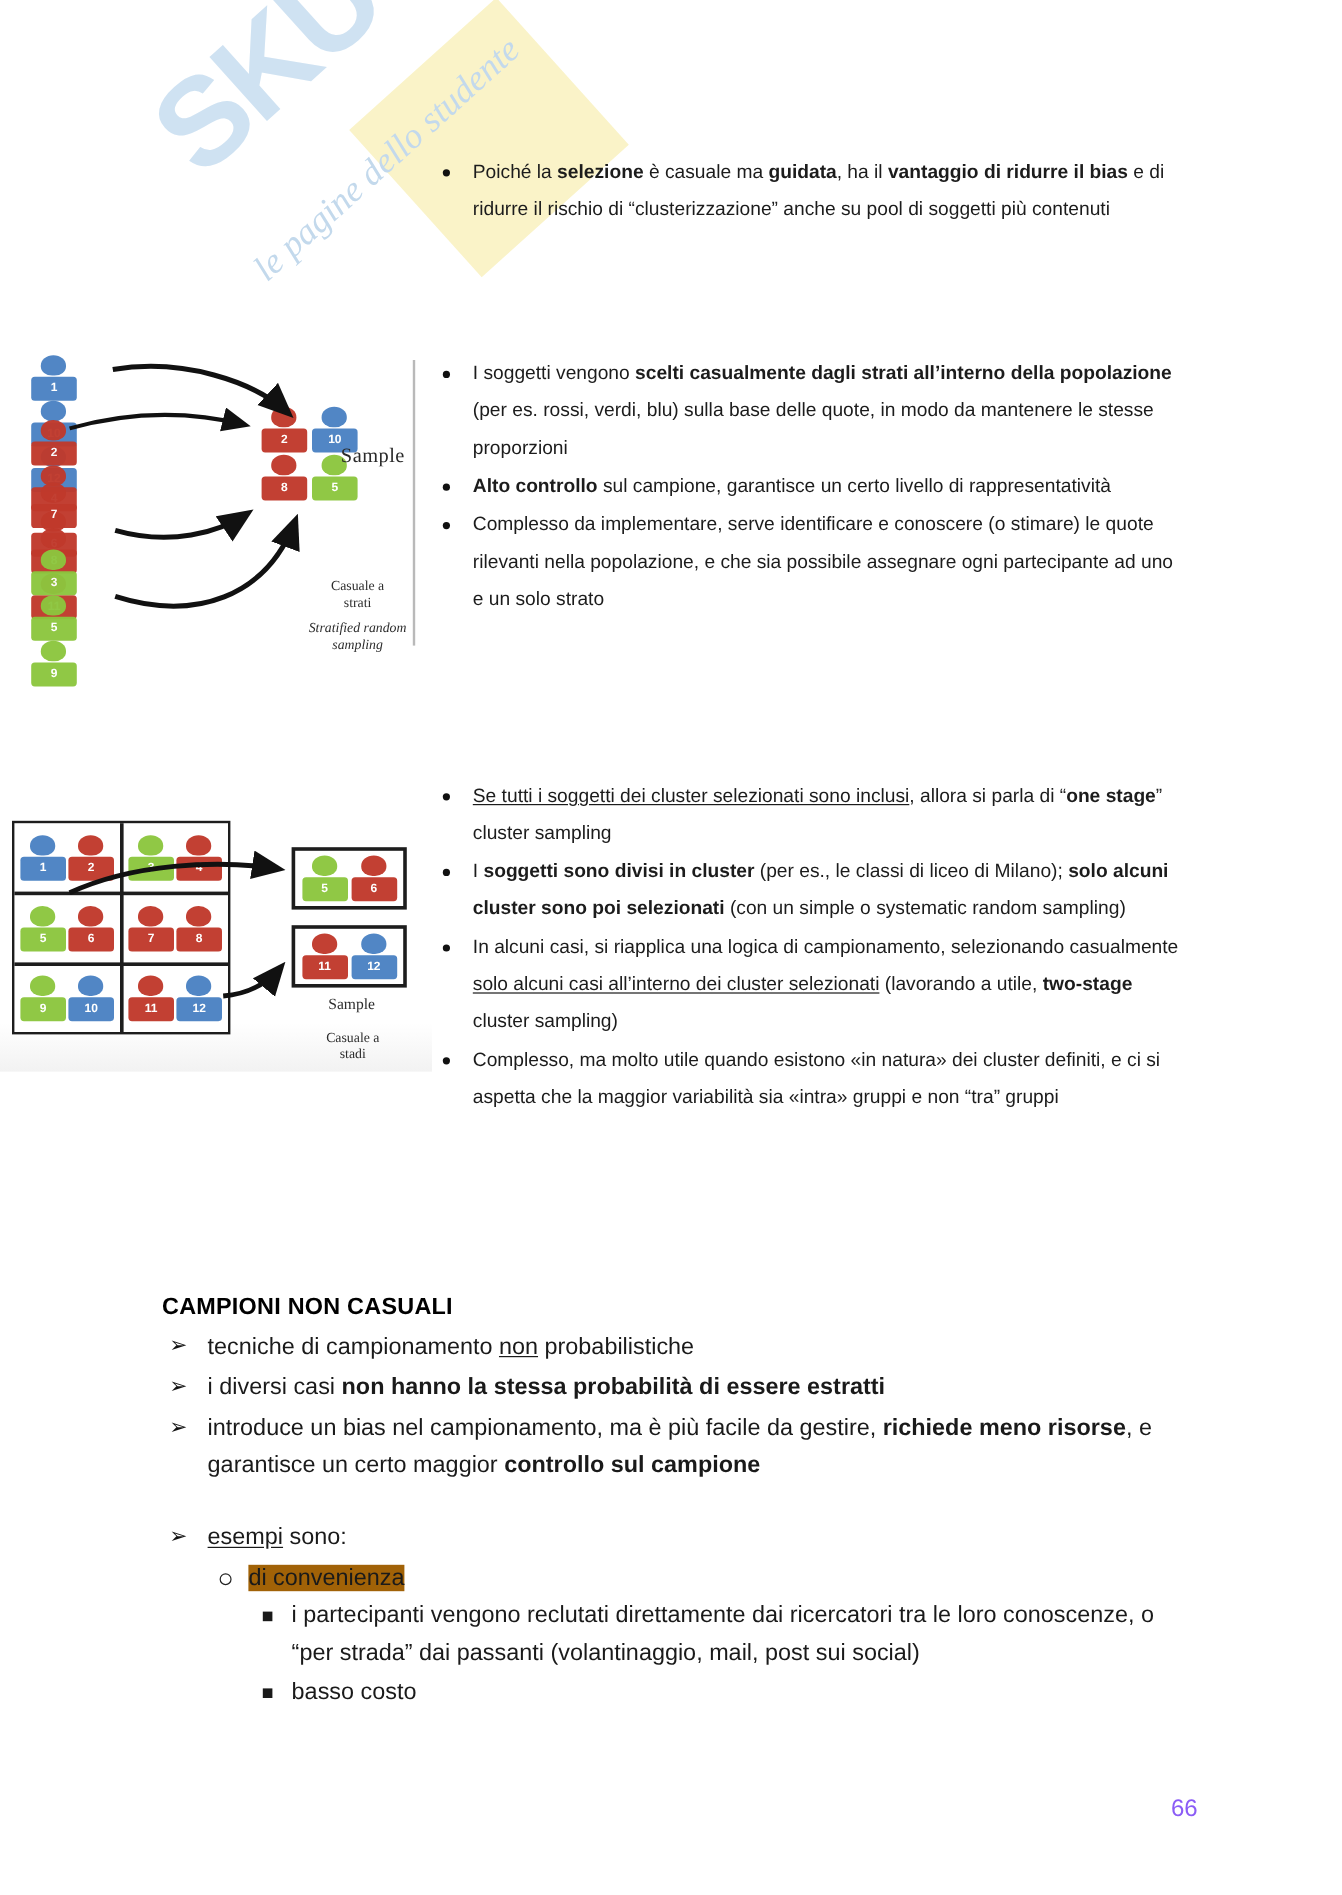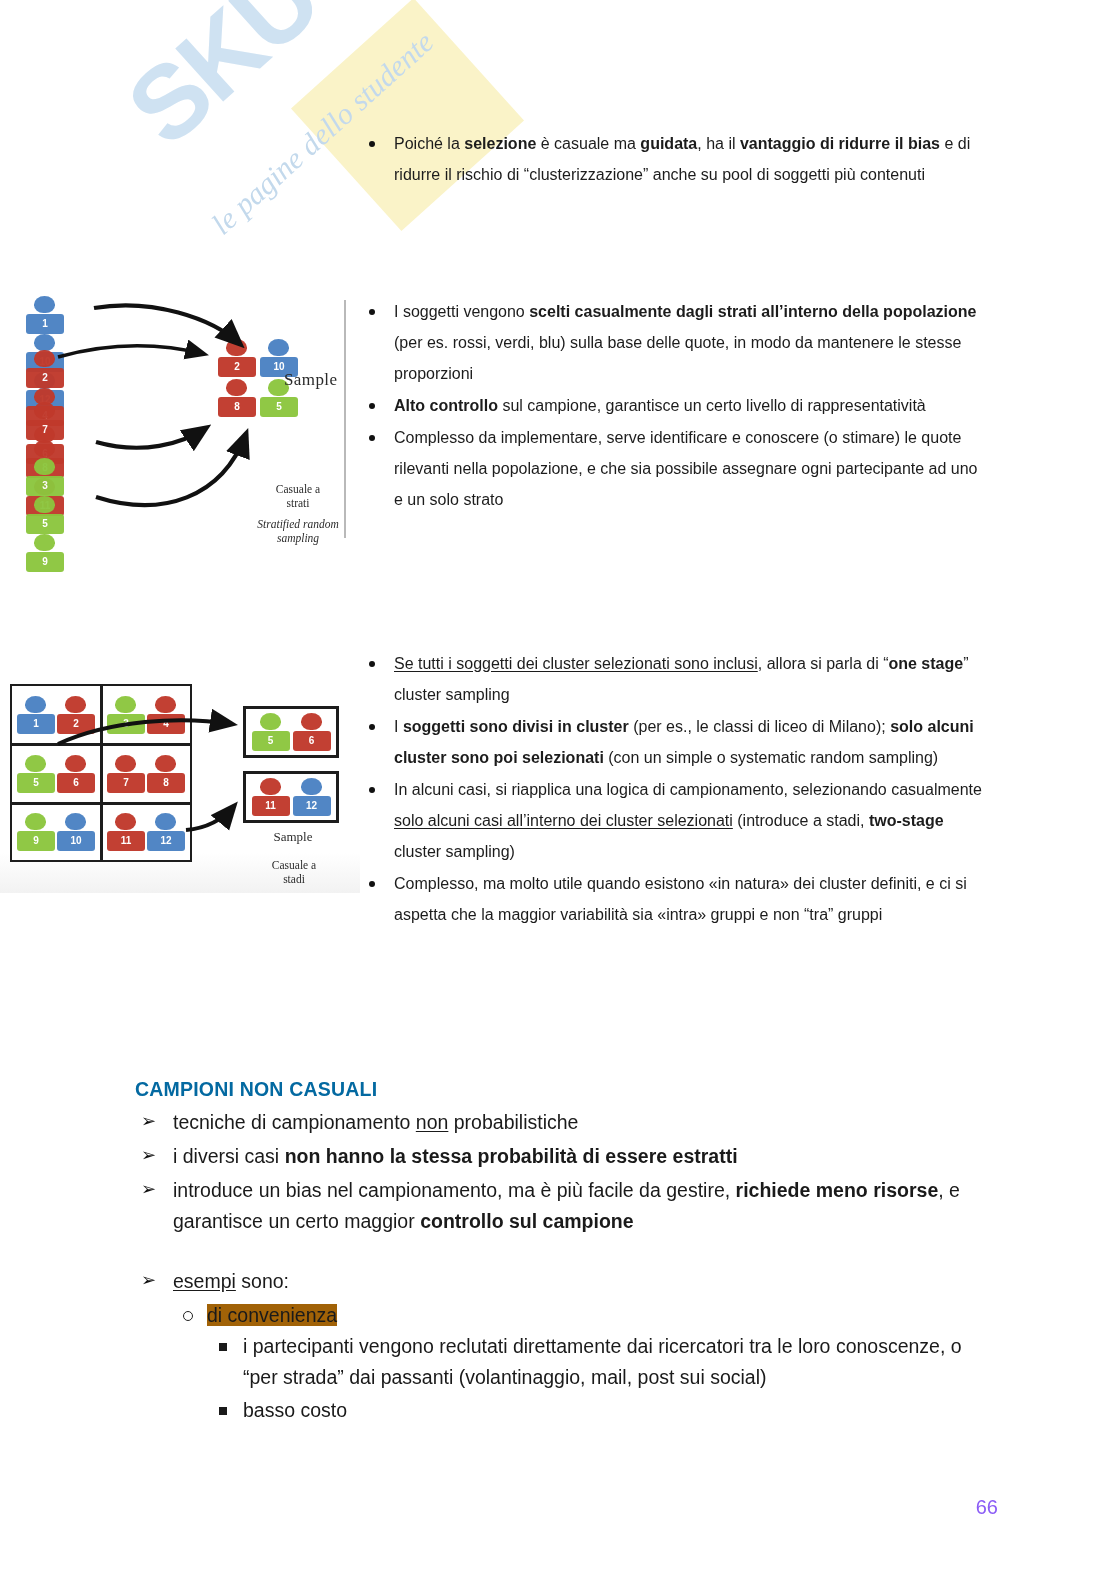--- a/index.html
+++ b/index.html
@@ -132,21 +132,21 @@
     width: 8px; height: 8px;
     background: #1a1a1a;
   }
 
   .hl { background: #a16207; }
 
   .section-title {
     font-size: 19.5px;
     font-weight: bold;
     letter-spacing: 0.2px;
-    color: #0369a1;
+    color: #000000;
   }
 
   .pagenum {
     position: absolute;
     right: 120px; bottom: 60px;
     font-size: 20px;
     color: #8b5cf6;
   }
 
   
@@ -419,21 +419,21 @@
       </defs>
       <path d="M58,76 C110,52 180,48 232,56" stroke="#111" stroke-width="4" fill="none" marker-end="url(#ah2)"></path>
       <path d="M186,162 C210,160 224,150 234,138" stroke="#111" stroke-width="4" fill="none" marker-end="url(#ah2)"></path>
     </svg>
   </div>
 
   <div class="txtblock" style="left:358px; top:648px; width:625px;">
     <ul class="bl" id="ul-clust">
         <li><u>Se tutti i soggetti dei cluster selezionati sono inclusi</u><span>, allora si parla di “</span><b>one stage</b><span>” cluster sampling</span></li>
         <li><span>I </span><b>soggetti sono divisi in cluster</b><span> (per es., le classi di liceo di Milano); </span><b>solo alcuni cluster sono poi selezionati</b><span> (con un simple o systematic random sampling)</span></li>
-        <li><span>In alcuni casi, si riapplica una logica di campionamento, selezionando casualmente</span><u> solo alcuni casi all’interno dei cluster selezionati</u><span> (introduce a stadi, </span><b>two-stage</b><span> cluster sampling)</span></li>
+        <li><span>In alcuni casi, si riapplica una logica di campionamento, selezionando casualmente</span><u> solo alcuni casi all’interno dei cluster selezionati</u><span> (lavorando a utile, </span><b>two-stage</b><span> cluster sampling)</span></li>
         <li><span>Complesso, ma molto utile quando esistono «in natura» dei cluster definiti, e ci si aspetta che la maggior variabilità sia «intra» gruppi e non “tra” gruppi</span></li>
       </ul>
   </div>
 
   <div class="txtblock" style="left:135px; top:1078px; width:850px;">
     <div class="section-title">CAMPIONI NON CASUALI</div>
 
     <div style="height:6px;"></div>
     <ul class="arr" id="ul-nonrand">
         <li><span>tecniche di campionamento </span><u>non</u><span> probabilistiche</span></li>

